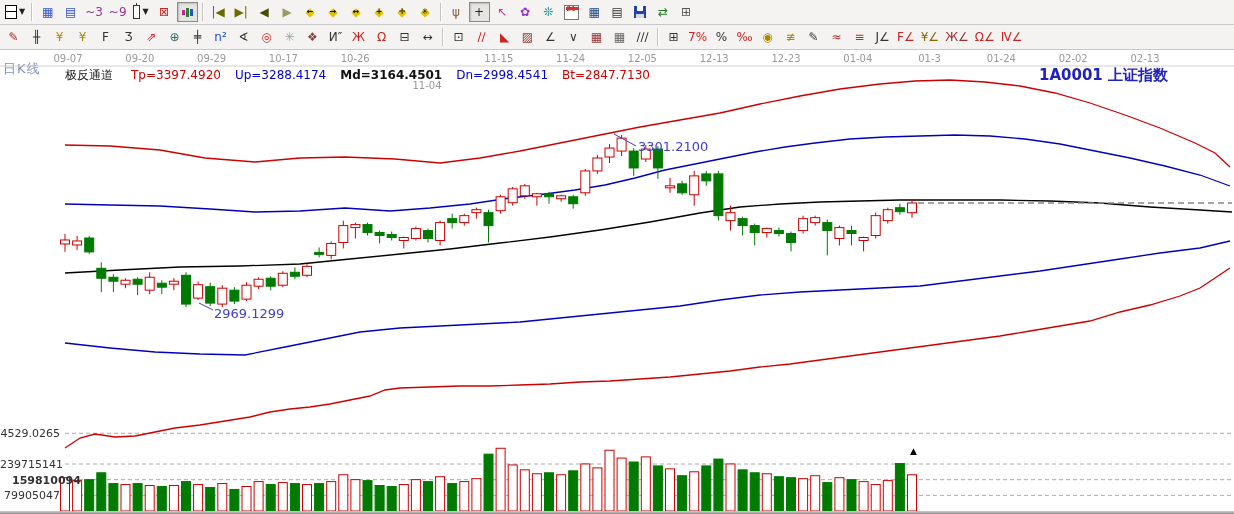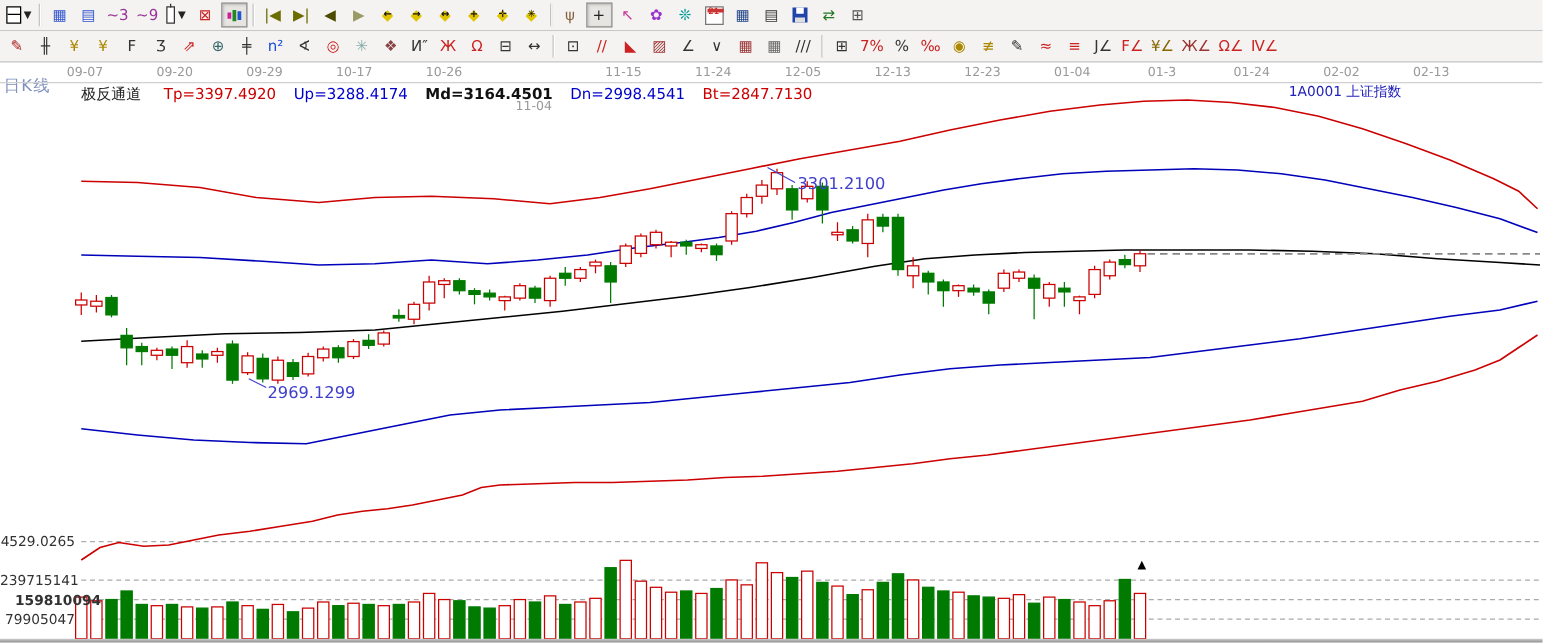--- a/index.html
+++ b/index.html
@@ -18,27 +18,27 @@
   .drop{font-size:8px;color:#222;margin-left:2px;}
   .bars i{display:inline-block;width:3px;margin:0 0.5px;vertical-align:bottom;}
   .candle-ic{width:5px;height:12px;border:1px solid #333;background:#fff;position:relative;}
   .candle-ic::before{content:"";position:absolute;left:2px;top:-3px;width:1px;height:3px;background:#333;}
   .cal-ic{width:13px;height:13px;border:1px solid #777;background:#fff;font-size:7px;color:#c00;
           display:flex;align-items:flex-end;justify-content:center;}
   .cal-ic::before{content:"";position:absolute;top:4px;left:4px;width:13px;height:3px;background:#c33;}
   .floppy-ic{width:12px;height:12px;background:#2244aa;position:relative;}
   .floppy-ic::before{content:"";position:absolute;left:3px;top:0;width:6px;height:5px;background:#fff;}
   .floppy-ic::after{content:"";position:absolute;left:2px;bottom:0;width:8px;height:4px;background:#ddd;}
-  .chart{position:absolute;left:0;top:50px;width:1127px;height:464px;background:#fff;}
+  .chart{position:absolute;left:0;top:50px;width:1127px;height:464px;background:#fff;padding-left:47px;}
   #chart-svg{position:absolute;left:0;top:0;}
   .date-label{position:absolute;top:3px;font-size:10px;color:#999;width:44px;text-align:center;}
   .kline-label{position:absolute;left:3px;top:10px;font-size:13px;color:#7f8fbf;letter-spacing:1px;}
   .ind-line{position:absolute;left:65px;top:17px;font-size:12px;white-space:nowrap;}
   .ind-line span{margin-right:14px;}
-  .symbol-label{position:absolute;right:6px;top:16px;font-size:11px;font-weight:normal;color:#2222bb;}
+  .symbol-label{position:absolute;right:6px;top:16px;font-size:15px;font-weight:bold;color:#2222bb;}
   .axis-label{position:absolute;font-size:11px;color:#333;width:60px;text-align:right;}
   .bottom-edge{position:absolute;left:0;top:511px;width:1234px;height:3px;
                background:linear-gradient(#cfcfcf,#8f8f8f);}
 </style>
 </head>
 <body>
 
 <div class="toolbar" id="toolbar1">
     <span class="tbtn">
       <span class="ri-box"></span>

